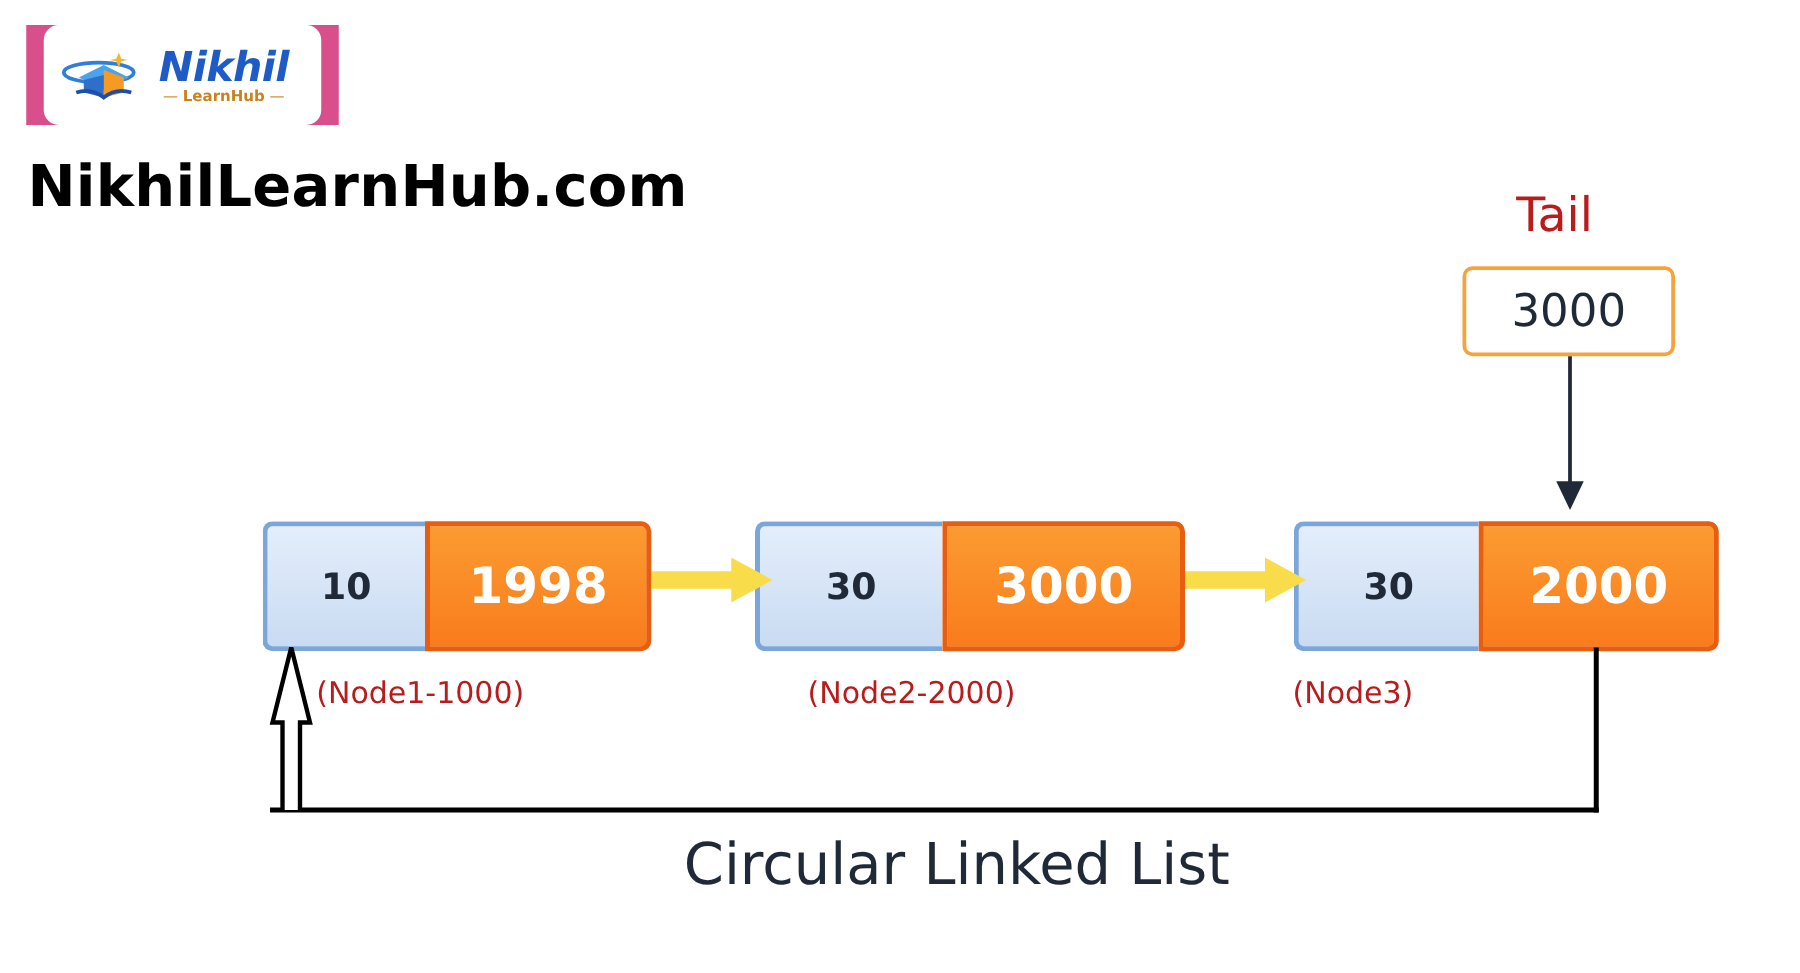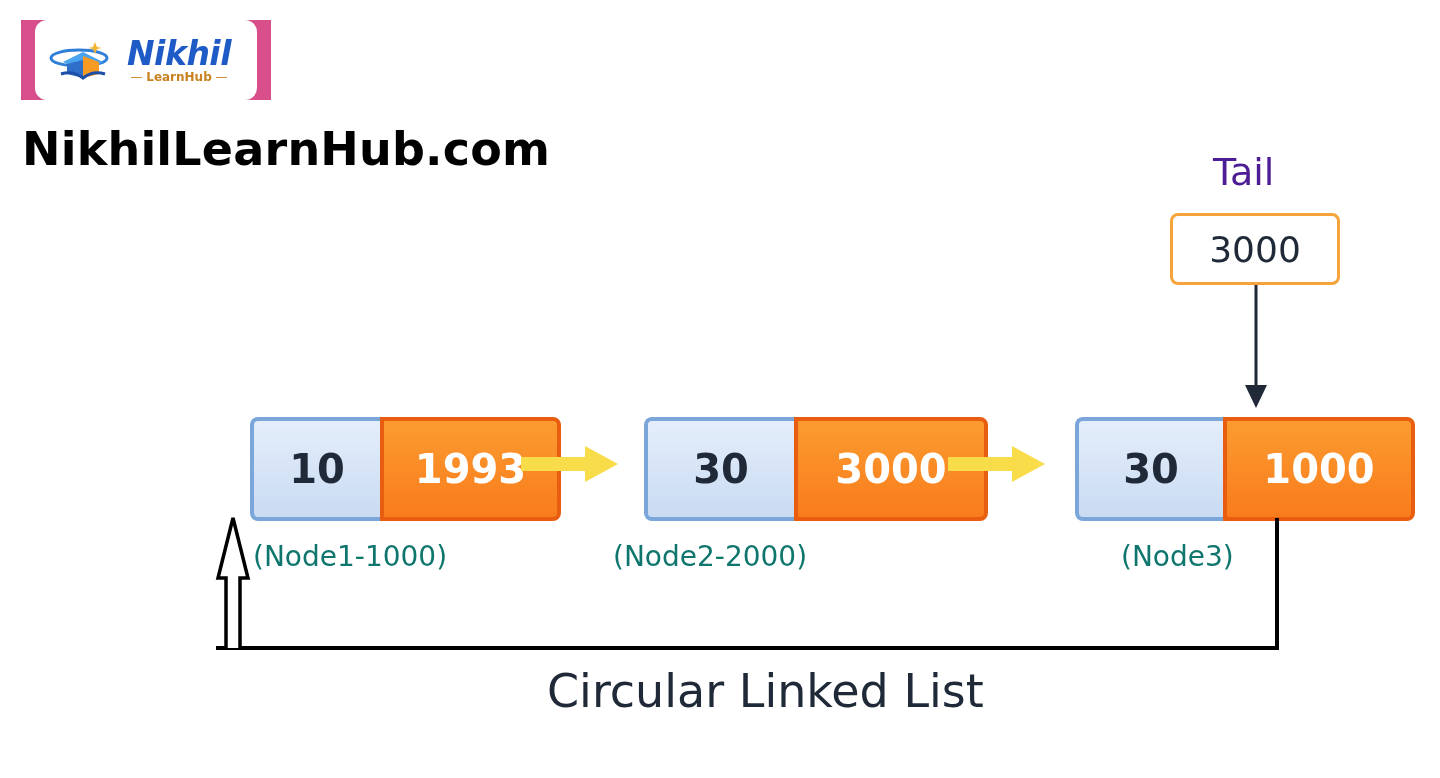--- a/index.html
+++ b/index.html
@@ -26,47 +26,47 @@
     }
     .logo-sub::before, .logo-sub::after { content: " — "; font-weight: normal; }
 
     .site-title {
       position: absolute; left: 22px; top: 122px;
       font-family: "DejaVu Sans", sans-serif; font-weight: bold; font-size: 46px; color: #000;
       letter-spacing: 0.2px;
     }
 
     .tail-label {
-      position: absolute; left: 1213px; top: 150px; font-size: 38px; color: #4c1d95;
+      position: absolute; left: 1213px; top: 150px; font-size: 38px; color: #b91c1c;
       font-family: "DejaVu Sans", sans-serif;
     }
     .tail-box {
       position: absolute; left: 1170px; top: 213px; width: 170px; height: 72px;
       border: 3px solid #f5a33a; border-radius: 8px; background: #fff;
       display: flex; align-items: center; justify-content: center;
       font-size: 36px; color: #1f2937;
     }
 
     .node {
       position: absolute; top: 417px; height: 104px; display: flex;
     }
     .node .data {
       height: 100%; border: 4px solid #7aa6da; border-right: none; border-radius: 8px 0 0 8px;
       background: linear-gradient(#e4eefb, #c9dbf2);
       display: flex; align-items: center; justify-content: center;
-      font-size: 40px; color: #1f2937; font-weight: bold; margin-left: 40px;
+      font-size: 29px; color: #1f2937; font-weight: bold;
     }
     .node .next {
       height: 100%; border: 4px solid #e85d10; border-radius: 0 8px 8px 0;
       background: linear-gradient(#fb9b30, #f97c1c);
       display: flex; align-items: center; justify-content: center;
       font-size: 40px; color: #ffffff; font-weight: bold;
     }
     .node-label {
-      position: absolute; top: 540px; font-size: 28px; color: #0f766e;
+      position: absolute; top: 540px; font-size: 24px; color: #b91c1c;
       font-family: "DejaVu Sans", sans-serif;
     }
 
     .caption {
       position: absolute; left: 547px; top: 664px; font-size: 46px; color: #1f2937;
       font-family: "DejaVu Sans", sans-serif;
     }
 
     svg.overlay { position: absolute; left: 0; top: 0; width: 1440px; height: 778px; pointer-events: none; }
   </style>
@@ -90,35 +90,35 @@
   </div>
 </div>
 
 <div class="site-title">NikhilLearnHub.com</div>
 
 <div class="tail-label">Tail</div>
 <div class="tail-box">3000</div>
 
 <div class="node" style="left:210px;">
   <div class="data" style="width:130px;">10</div>
-  <div class="next" style="width:181px;">1993</div>
+  <div class="next" style="width:181px;">1998</div>
 </div>
 <div class="node-label" style="left:253px;">(Node1-1000)</div>
 
 <div class="node" style="left:604px;">
   <div class="data" style="width:150px;">30</div>
   <div class="next" style="width:194px;">3000</div>
 </div>
-<div class="node-label" style="left:613px;">(Node2-2000)</div>
+<div class="node-label" style="left:646px;">(Node2-2000)</div>
 
 <div class="node" style="left:1035px;">
   <div class="data" style="width:148px;">30</div>
-  <div class="next" style="width:192px;">1000</div>
+  <div class="next" style="width:192px;">2000</div>
 </div>
-<div class="node-label" style="left:1121px;">(Node3)</div>
+<div class="node-label" style="left:1034px;">(Node3)</div>
 
 <svg class="overlay" viewBox="0 0 1440 778">
 
   <g>
     <rect x="521" y="457" width="68" height="14" fill="#f9dc4a"></rect>
     <polygon points="585,446 618,464 585,482" fill="#f9dc4a"></polygon>
   </g>
   <g>
     <rect x="948" y="457" width="68" height="14" fill="#f9dc4a"></rect>
     <polygon points="1012,446 1045,464 1012,482" fill="#f9dc4a"></polygon>

